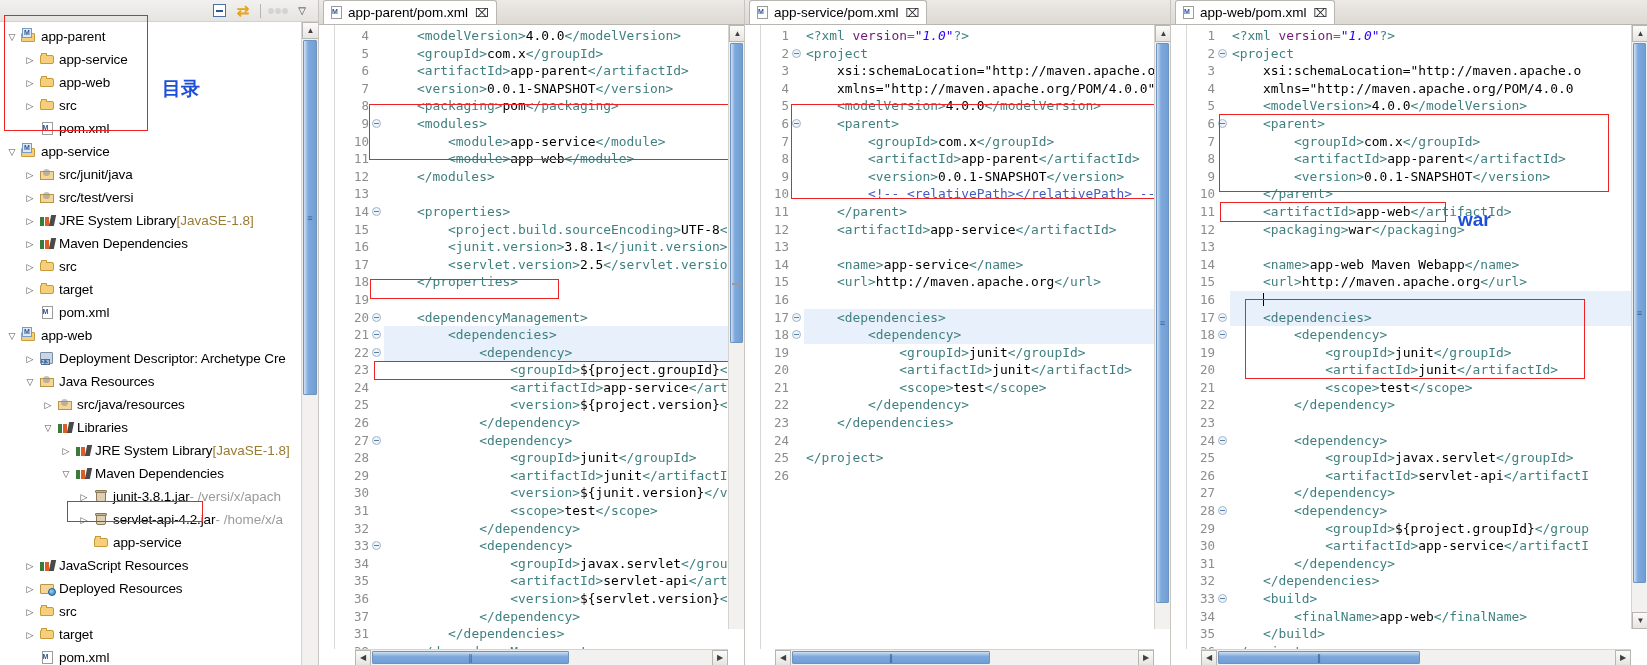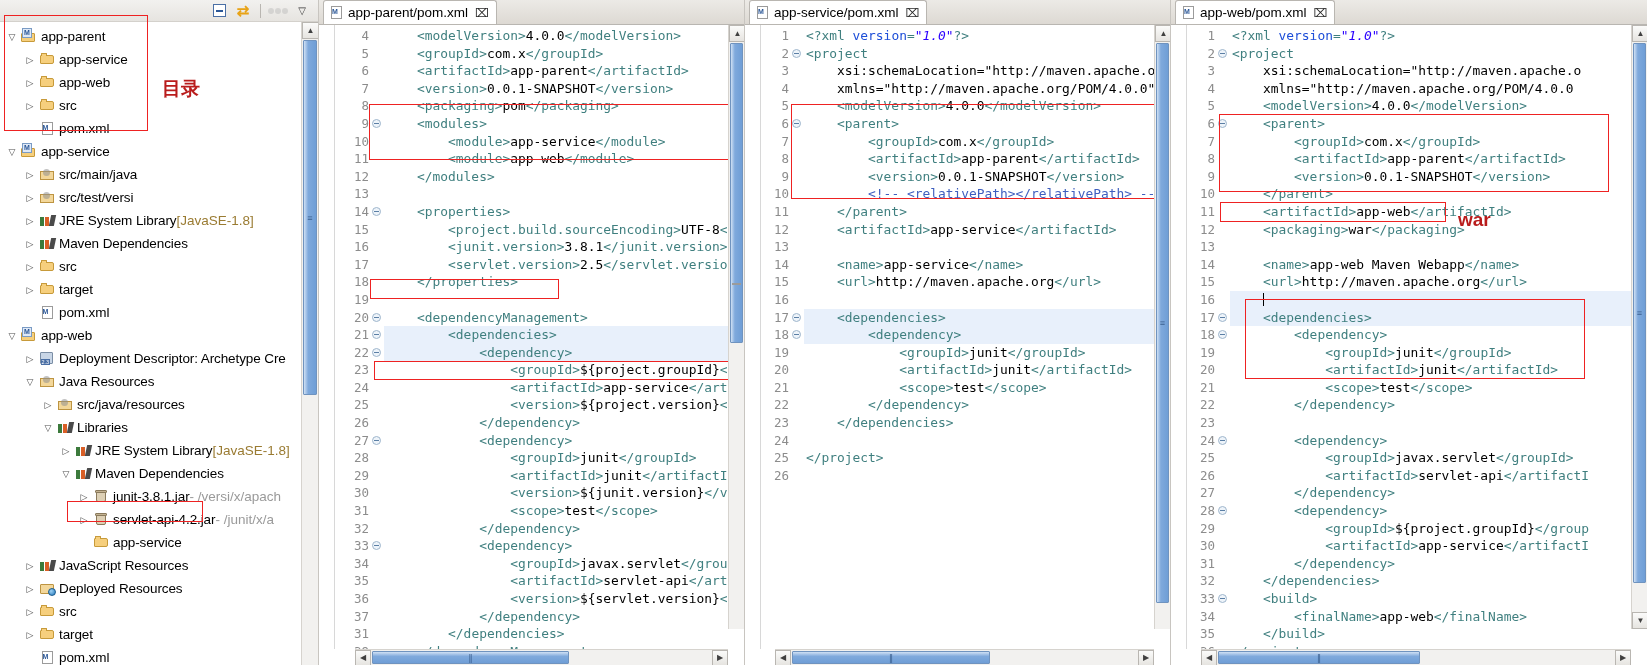--- a/index.html
+++ b/index.html
@@ -191,21 +191,21 @@
 
   
   .redbox {
     position: absolute;
     border: 1.6px solid #ee2222;
     box-sizing: border-box;
     pointer-events: none;
   }
   .redlabel {
     position: absolute;
-    color: #b91c1c;
+    color: #1d4ed8;
     font-weight: bold;
     pointer-events: none;
     white-space: nowrap;
   }
 
   
   .editor {
     position: relative;
     height: 665px;
     background: #ffffff;
@@ -289,21 +289,21 @@
     overflow: hidden;
     color: #000;
   }
   .cline {
     height: 17.6px; line-height: 17.6px;
     padding-left: 2px;
     white-space: pre;
   }
   .cline.hl { background: #e8f0fb; }
   .tg { color: #3f7f7f; }
-  .at { color: #1d4ed8; }
+  .at { color: #701a75; }
   .av { color: #2a00ff; font-style: italic; }
   .tx { color: #000000; }
   .cm { color: #3f5fbf; }
 
   .caret {
     display:inline-block; width:1px; height:13px; background:#000;
     vertical-align:-2px;
   }
 
   
@@ -408,21 +408,21 @@
           <span class="ticon">
             <span class="g-proj"></span>
           </span>
           <span class="tlabel">app-service</span>
         </div>
         <div class="row" style="padding-left: 22px;">
           <span class="arrow">▷</span>
           <span class="ticon">
             <span class="g-pkg"></span>
           </span>
-          <span class="tlabel">src/main/java</span>
+          <span class="tlabel">src/junit/java</span>
         </div>
         <div class="row" style="padding-left: 22px;">
           <span class="arrow">▷</span>
           <span class="ticon">
             <span class="g-pkg"></span>
           </span>
           <span class="tlabel">src/test/versi</span>
         </div>
         <div class="row" style="padding-left: 22px;">
           <span class="arrow">▷</span>
@@ -527,21 +527,21 @@
           </span>
           <span class="tlabel">junit-3.8.1.jar</span>
           <span class="tsub"> - /versi/x/apach</span>
         </div>
         <div class="row" style="padding-left: 76px;">
           <span class="arrow">▷</span>
           <span class="ticon">
             <span class="g-jar"></span>
           </span>
           <span class="tlabel">servlet-api-4.2.jar</span>
-          <span class="tsub"> - /junit/x/a</span>
+          <span class="tsub"> - /home/x/a</span>
         </div>
         <div class="row" style="padding-left: 76px;">
           <span class="arrow none">▷</span>
           <span class="ticon">
             <span class="g-folder"></span>
           </span>
           <span class="tlabel">app-service</span>
         </div>
         <div class="row" style="padding-left: 22px;">
           <span class="arrow">▷</span>

